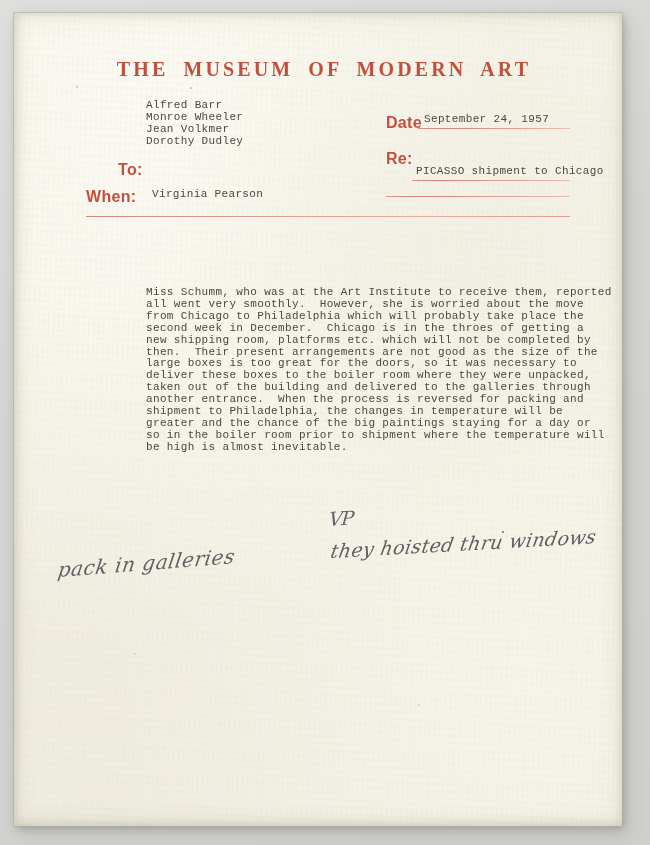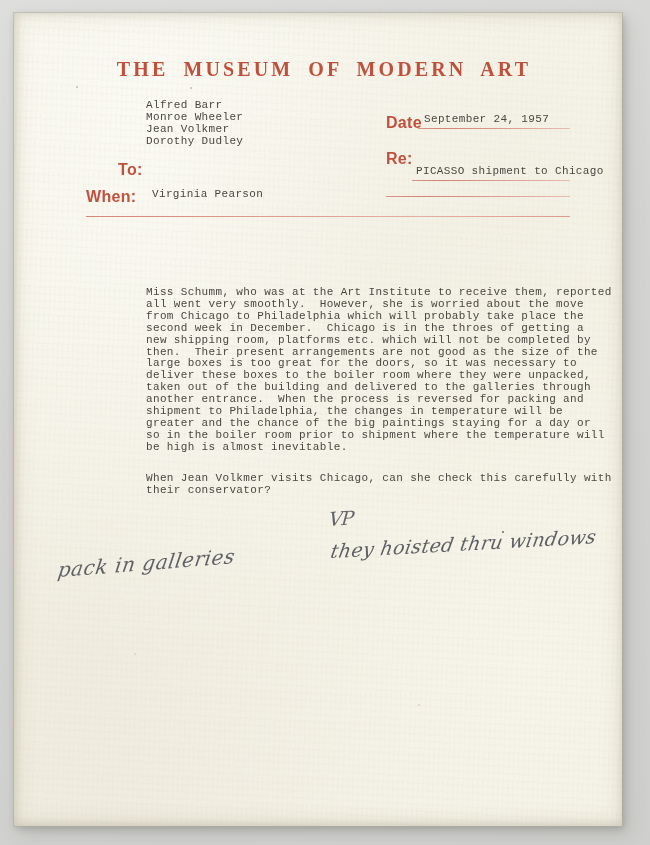--- a/index.html
+++ b/index.html
@@ -238,22 +238,20 @@
 then.  Their present arrangements are not good as the size of the
 large boxes is too great for the doors, so it was necessary to
 deliver these boxes to the boiler room where they were unpacked,
 taken out of the building and delivered to the galleries through
 another entrance.  When the process is reversed for packing and
 shipment to Philadelphia, the changes in temperature will be
 greater and the chance of the big paintings staying for a day or
 so in the boiler room prior to shipment where the temperature will
 be high is almost inevitable.</div>
 
-  <div class="tw body-block" id="para-3">When Jean Volkmer visits Chicago, can she check this carefully with
-their conservator?</div>
 
   <div class="hand" id="hand-initials">VP</div>
 
   <div class="ink-dot"></div>
 
   <div class="hand" id="hand-note-right">they hoisted thru windows</div>
 
   <div class="hand" id="hand-note-left">pack in galleries</div>
 
 </div>

